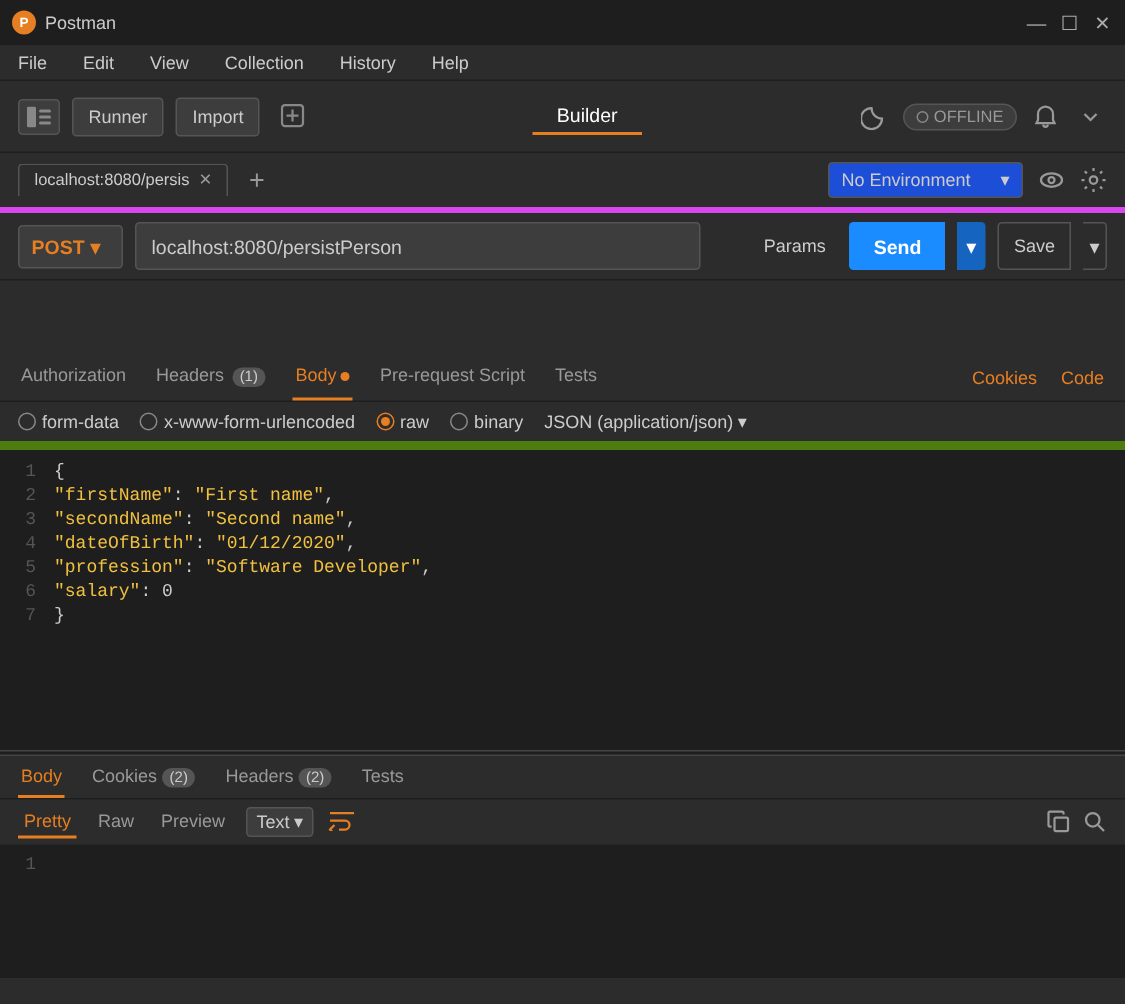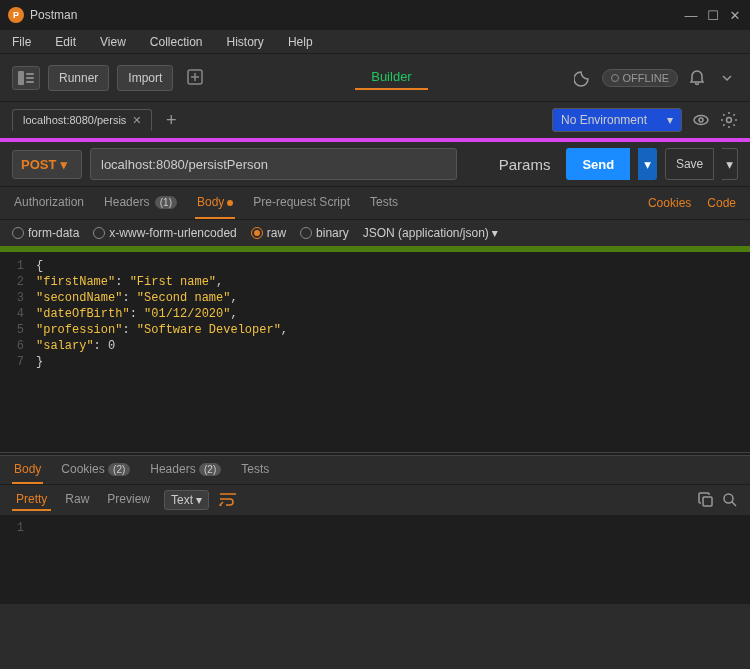--- a/index.html
+++ b/index.html
@@ -130,21 +130,21 @@
       gap: 0;
     }
     .nav-tab {
       padding: 4px 16px;
       font-size: 13px;
       cursor: pointer;
       color: #999;
       border-bottom: 2px solid transparent;
     }
     .nav-tab.active {
-      color: #22c55e;
+      color: #ffffff;
       border-bottom: 2px solid #e67e22;
     }
     .right-toolbar {
       display: flex;
       align-items: center;
       gap: 8px;
     }
     .moon-btn, .sync-btn, .bell-btn, .chevron-btn {
       background: none;
       border: none;
@@ -274,21 +274,21 @@
       color: #ccc;
       padding: 6px 10px;
       font-size: 13px;
       outline: none;
       height: 32px;
     }
     .params-btn {
       background: none;
       border: none;
       color: #ccc;
-      font-size: 15px;
+      font-size: 12px;
       cursor: pointer;
       padding: 4px 8px;
       margin-left: 26px;
     }
     .send-btn {
       background: #1a8cff;
       border: none;
       border-radius: 3px 0 0 3px;
       color: white;
       padding: 6px 16px;
@@ -328,24 +328,25 @@
       cursor: pointer;
       height: 32px;
       display: flex;
       align-items: center;
     }
 
     
     .request-tabs {
       background: #2c2c2c;
       display: flex;
-      align-items: center;
+      align-items: flex-end;
       padding: 0 12px;
       border-bottom: 1px solid #1e1e1e;
       gap: 16px;
+      margin-top: 48px;
     }
     .req-tab {
       padding: 8px 2px;
       font-size: 12px;
       color: #999;
       cursor: pointer;
       border-bottom: 2px solid transparent;
     }
     .req-tab.active {
       color: #e67e22;

